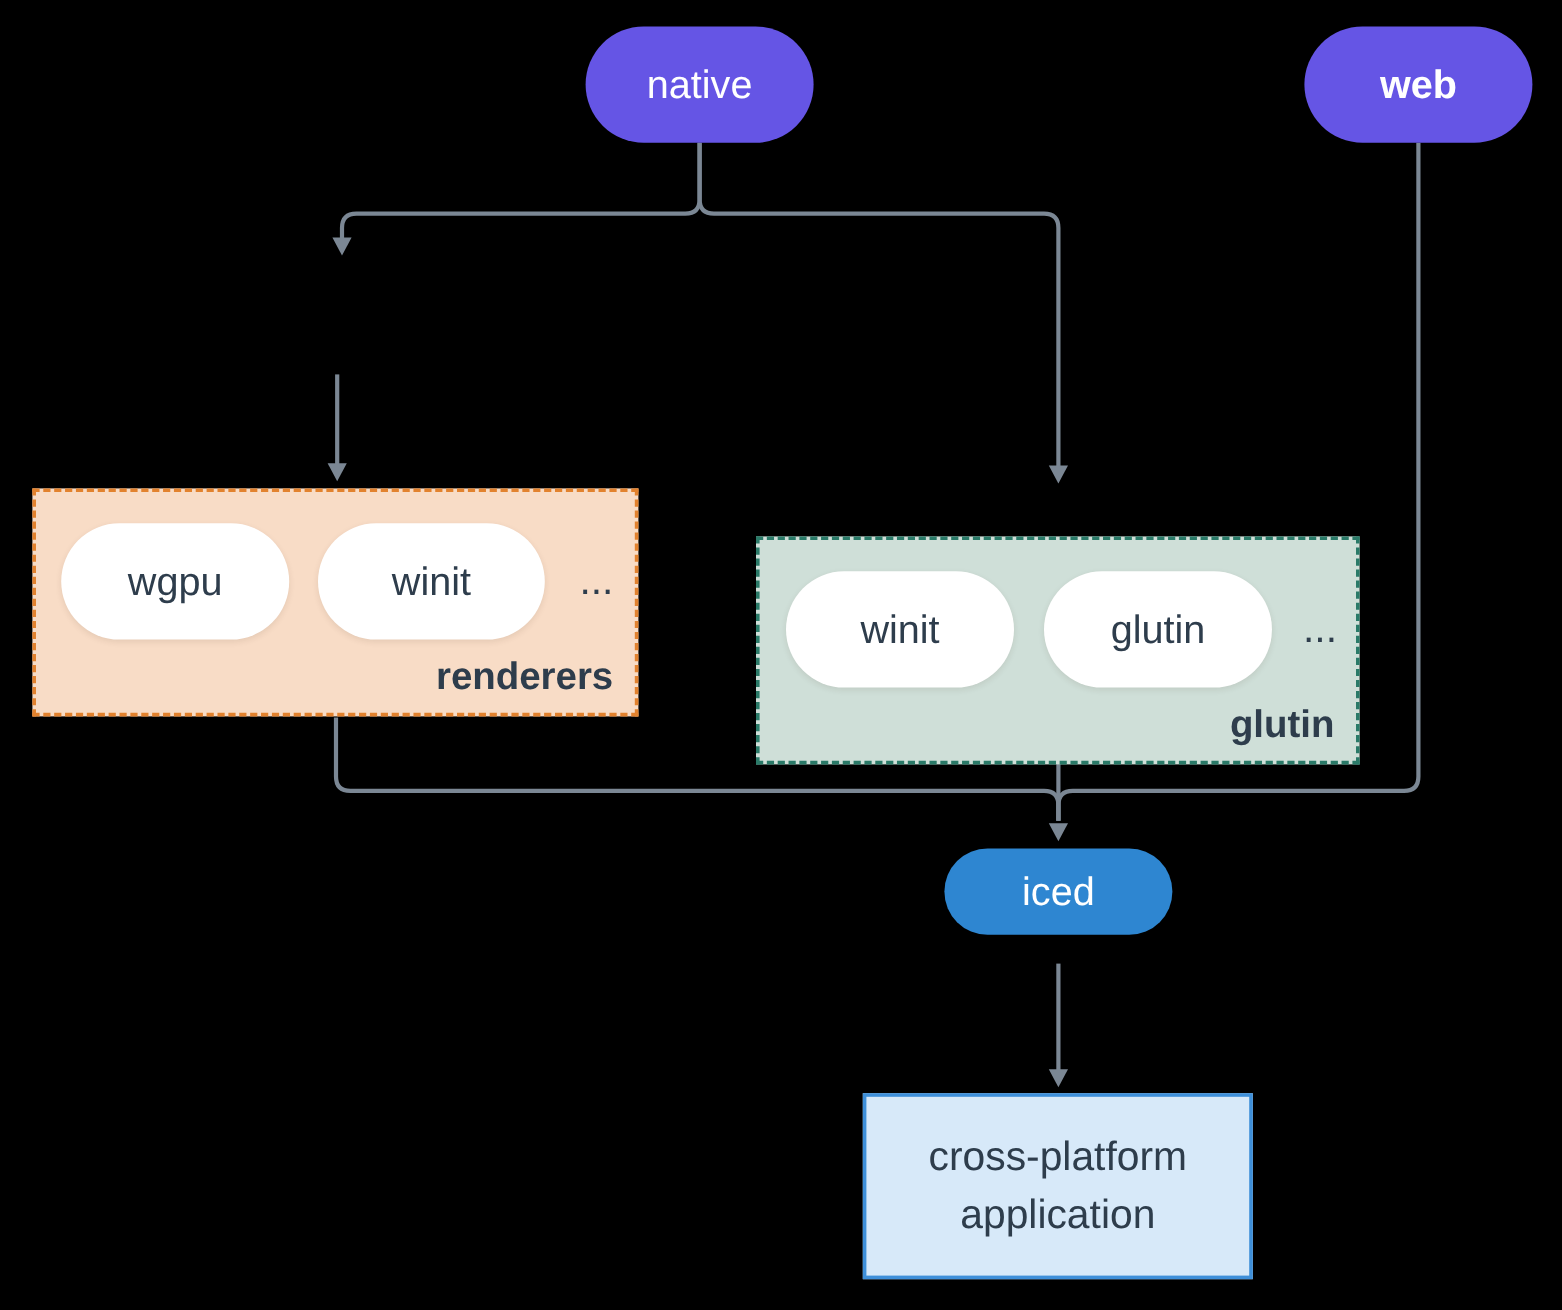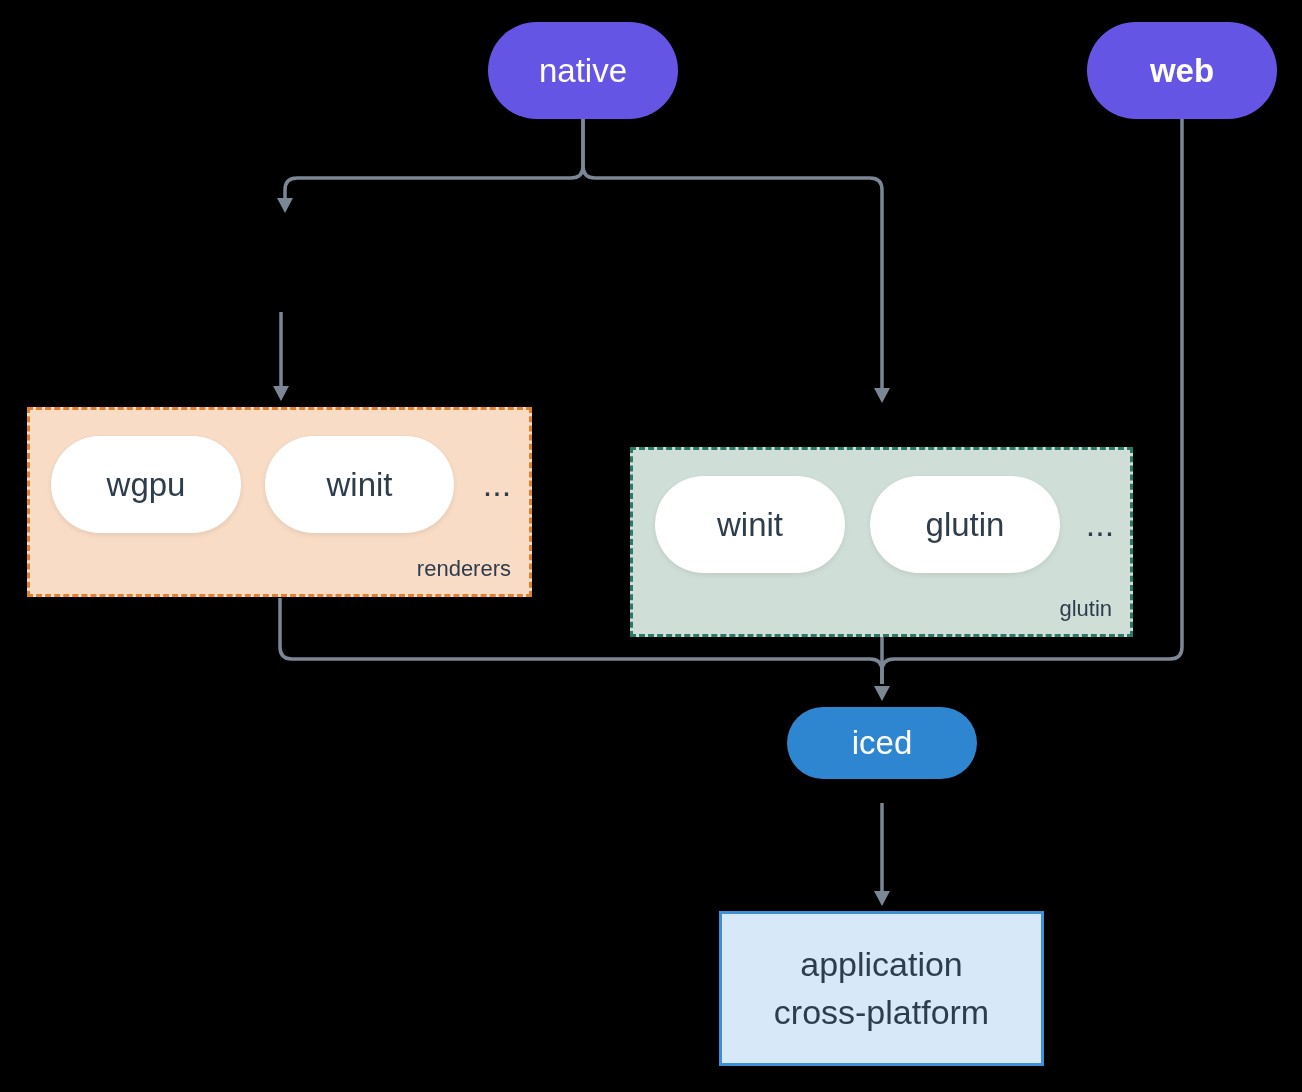--- a/index.html
+++ b/index.html
@@ -93,22 +93,23 @@
     display: flex;
     align-items: center;
     justify-content: center;
     font-size: 34px;
     color: var(--slate);
   }
   .group-label {
     position: absolute;
     right: 18px;
     bottom: 12px;
-    font-size: 22px;
+    font-size: 32px;
     color: var(--slate);
+    font-weight: bold;
   }
 
   .app-box {
     position: absolute;
     left: 719px;
     top: 911px;
     width: 325px;
     height: 155px;
     background: var(--app-bg);
     border: 3px solid var(--app-border);
@@ -176,17 +177,17 @@
   <div class="group-box shells box-shells">
     <div class="inner-pill pill-winit">winit</div>
     <div class="inner-pill pill-glutin">glutin</div>
     <div class="ellipsis dots-shells">...</div>
     <div class="group-label">glutin</div>
   </div>
 
   <div class="pill blue node-iced">iced</div>
 
   <div class="app-box">
+    <span>cross-platform</span>
     <span>application</span>
-    <span>cross-platform</span>
   </div>
 
 </div>
 
 </body></html>

